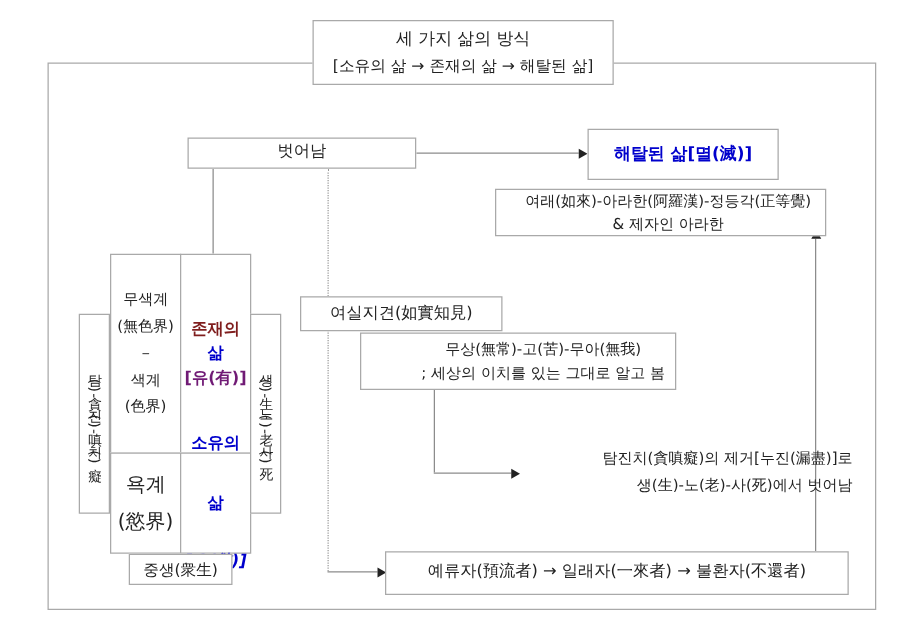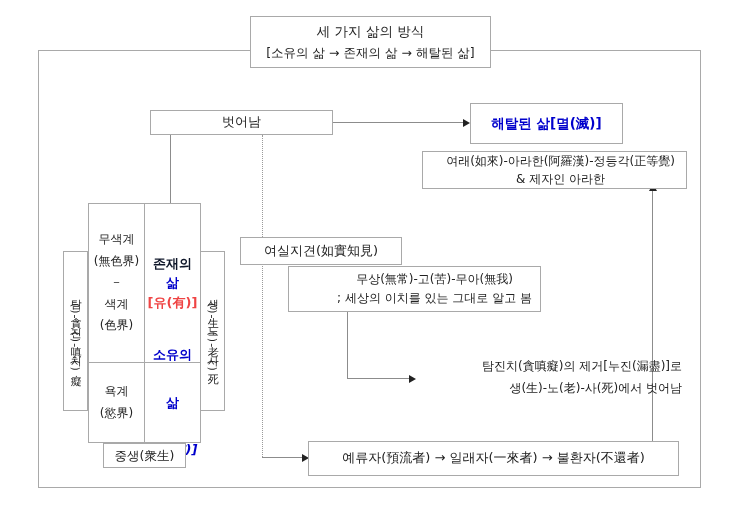--- a/index.html
+++ b/index.html
@@ -31,27 +31,27 @@
   .vertical-text { writing-mode:vertical-rl; font-size:11px; letter-spacing:1px; }
 
   
   .outer-frame { position:absolute; left:38px; top:50px; width:663px; height:438px;
                  border:1px solid #a9a9a9; z-index:0; }
   .title-box   { left:250px; top:16px; width:241px; height:52px; z-index:3; }
   .title-box .t1 { font-size:13.5px; margin-bottom:3px; }
   .title-box .t2 { font-size:12.5px; }
   .escape-box    { left:150px; top:110px; width:183px; height:25px; }
   .liberated-box { left:470px; top:103px; width:153px; height:41px; font-size:13.5px; }
-  .tathagata-box { left:422px; top:151px; width:265px; height:38px; font-size:12px; line-height:1.5;padding-left:12px; }
+  .tathagata-box { left:396px; top:151px; width:265px; height:38px; font-size:12px; line-height:1.5;padding-left:12px; }
   .yeosil-box    { left:240px; top:237px; width:162px; height:28px;justify-content:center; }
   .musang-box    { left:288px; top:266px; width:253px; height:46px; font-size:12px; line-height:1.6;padding-left:40px; }
   .stream-box    { left:308px; top:441px; width:371px; height:35px; }
   .cell-a { left:88px;  top:203px; width:57px; height:160px; font-size:12px; line-height:1.8; }
   .cell-b { left:144px; top:203px; width:57px; height:160px; line-height:1.5; }
-  .cell-c { left:88px;  top:362px; width:57px; height:81px;  font-size:12px; line-height:1.8; }
+  .cell-c { left:88px;  top:362px; width:57px; height:81px;  font-size:16px; line-height:1.8; }
   .cell-d { left:144px; top:362px; width:57px; height:81px;  line-height:1.5;gap:28px; }
   .poison-box   { left:63px;  top:251px; width:25px; height:160px; }
   .badlife-box  { left:200px; top:251px; width:25px; height:160px; }
   .sentient-box { left:103px; top:443px; width:83px; height:25px; font-size:12.5px; }
   .note-text { position:absolute; left:420px; top:355px; width:262px; text-align:right;
                font-size:12px; line-height:1.85; z-index:2; white-space:nowrap; }
 </style>
 </head>
 <body>
 
@@ -97,23 +97,23 @@
     <div>－</div>
     <div>색계</div>
     <div>(色界)</div>
   </div>
 
   <div class="box stream-box">
     <span>예류자(預流者) → 일래자(一來者) → 불환자(不還者)</span>
   </div>
 
   <div class="box cell-b">
-    <div class="blue" style="color: #0f172a;">존재의</div>
+    <div class="blue" style="color: #7f1d1d;">존재의</div>
     <div class="blue" style="color: rgb(0, 0, 204);">삶</div>
-    <div class="blue" style="color: #ef4444;">[유(有)]</div>
+    <div class="blue" style="color: #701a75;">[유(有)]</div>
   </div>
 
   <div class="box cell-c">
     <div>욕계</div>
     <div>(慾界)</div>
   </div>
 
   <div class="box cell-d">
     <div class="blue" style="color: rgb(0, 0, 204);">소유의</div>
     <div class="blue" style="color: rgb(0, 0, 204);">삶</div>

